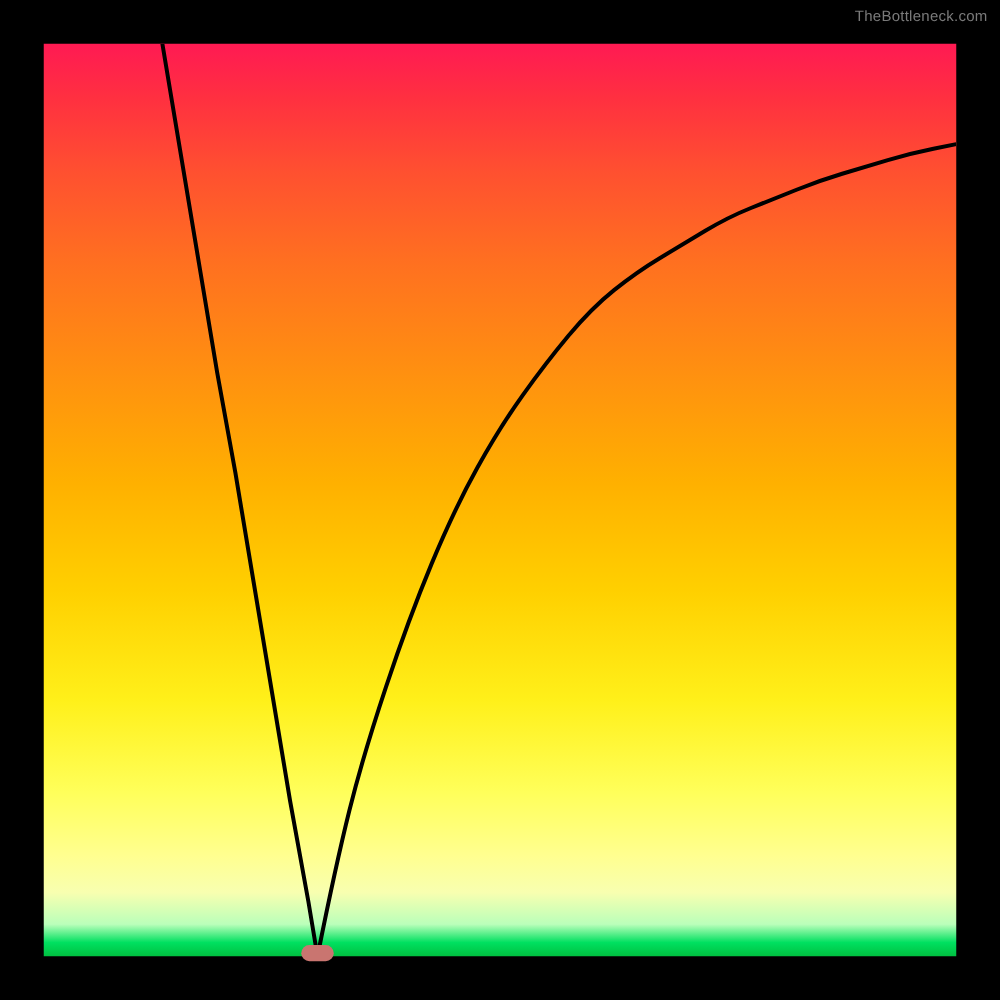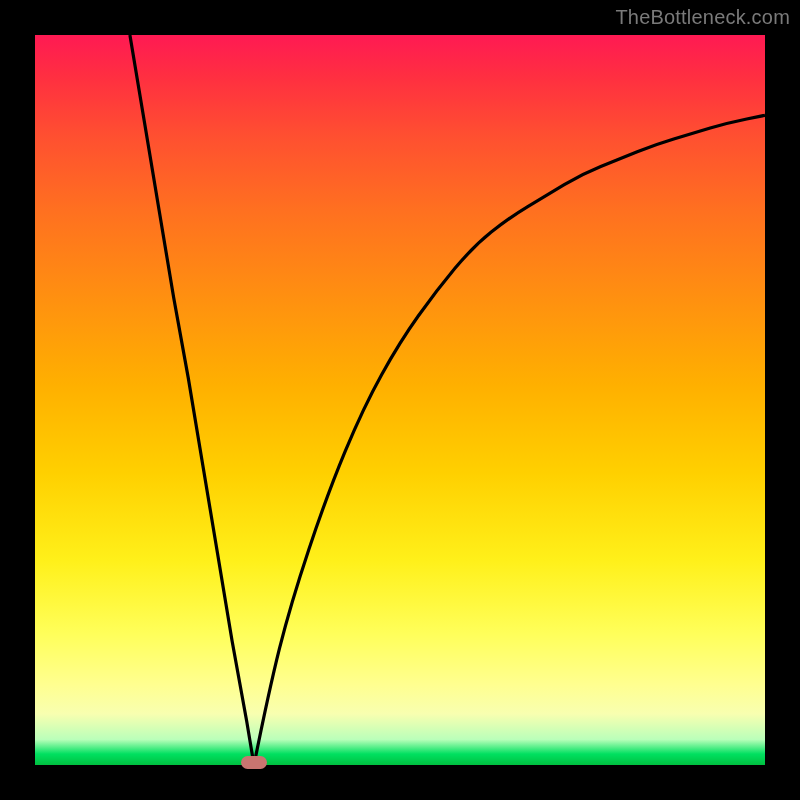--- a/index.html
+++ b/index.html
@@ -39,21 +39,21 @@
       #f8ffb0 93%,
       #baffba 96.5%,
       #00e060 98.5%,
       #00c040 100%);
   }
   .watermark {
     position: absolute;
     top: 6px;
     right: 10px;
     color: #7a7a7a;
-    font-size: 20px;
+    font-size: 12px;
     letter-spacing: 0.2px;
   }
   svg.curve {
     position: absolute;
     left: 0;
     top: 0;
     width: 730px;
     height: 730px;
   }
   .marker {

